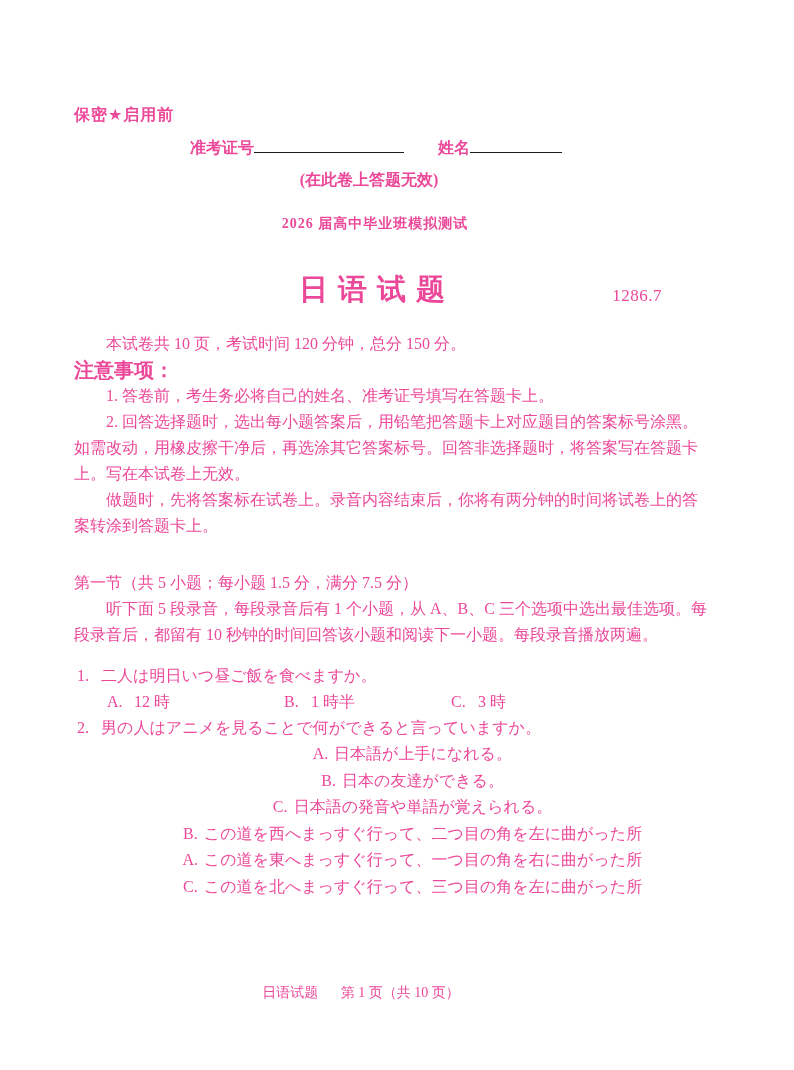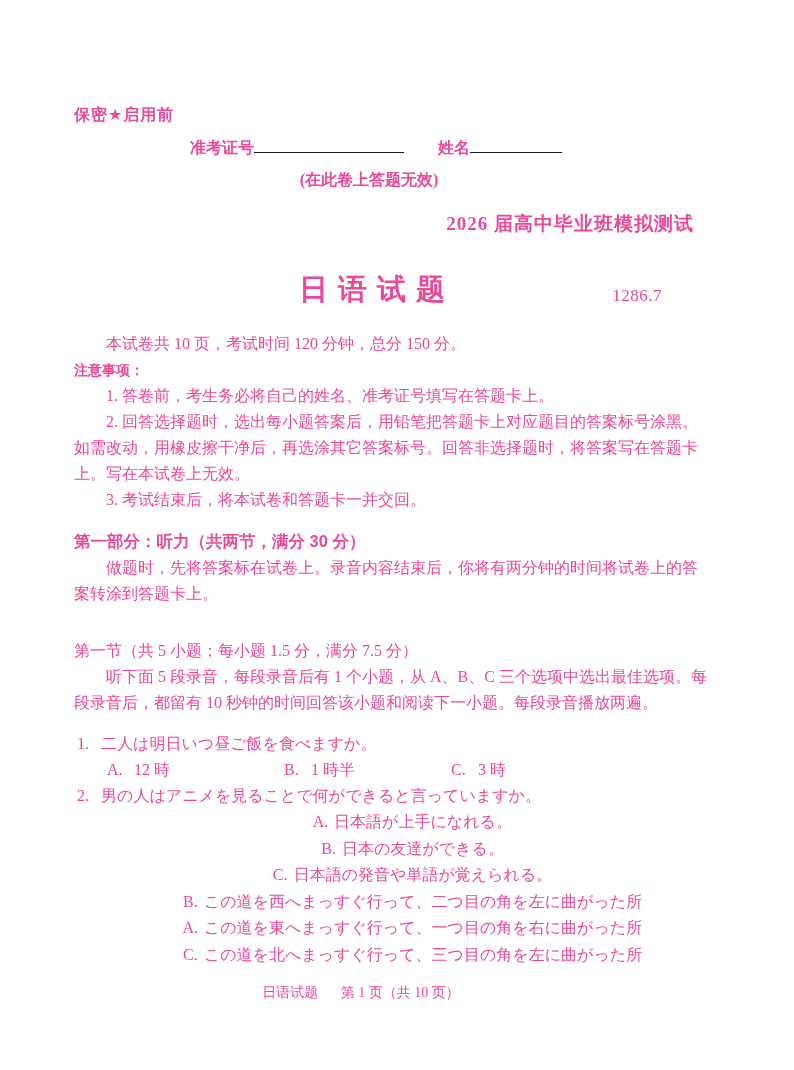--- a/index.html
+++ b/index.html
@@ -34,22 +34,22 @@
   .u-long { width: 150px; }
   .u-short { width: 92px; }
   .name-label { margin-left: 34px; }
   .invalid-notice {
     text-align: center;
     font-weight: 600;
     margin-top: 6px;
     transform: translateX(-24px);
   }
   .session-title {
-    text-align: right;
-    font-size: 19px;
+    text-align: center;
+    font-size: 14px;
     font-weight: 600;
     letter-spacing: 1px;
     margin-top: 18px;
     transform: translateX(-18px);
   }
   .title-row {
     position: relative;
     text-align: center;
     margin-top: 30px;
     height: 44px;
@@ -63,21 +63,21 @@
     transform: translateX(-16px);
   }
   .paper-date {
     position: absolute;
     right: 50px;
     bottom: 2px;
     font-size: 17px;
     letter-spacing: 0.5px;
   }
   .paper-info { margin-top: 20px; text-indent: 2em; }
-  .notes-heading { font-size: 14px; line-height: 26px; }
+  .notes-heading { font-size: 20px; line-height: 26px; }
   .note { text-indent: 2em; }
   .part-heading { margin-top: 15px; font-size: 16.5px; line-height: 27px; }
   .instruction { text-indent: 2em; }
   .section-heading { margin-top: 31px; }
   .question-list { margin-top: 15px; padding-left: 3px; }
   .q-line { line-height: 26px; }
   .q-num { display: inline-block; min-width: 24px; }
   .opt-row { padding-left: 30px; line-height: 26.5px; text-align: center; }
   .opt-label { display: inline-block; min-width: 27px; }
   .opt-inline-row { padding-left: 30px; line-height: 26px; white-space: nowrap; }
@@ -113,23 +113,21 @@
   <div class="title-row">
     <h1 class="paper-title">日语试题</h1>
     <span class="paper-date">1286.7</span>
   </div>
 
   <p class="paper-info">本试卷共 10 页，考试时间 120 分钟，总分 150 分。</p>
 
   <div class="notes-heading bold-hei">注意事项：</div>
   <p class="note">1. 答卷前，考生务必将自己的姓名、准考证号填写在答题卡上。</p>
   <p class="note">2. 回答选择题时，选出每小题答案后，用铅笔把答题卡上对应题目的答案标号涂黑。如需改动，用橡皮擦干净后，再选涂其它答案标号。回答非选择题时，将答案写在答题卡上。写在本试卷上无效。</p>
-  <p class="note">3. 考试结束后，将本试卷和答题卡一并交回。</p>
 
-  <div class="part-heading bold-hei">第一部分：听力（共两节，满分 30 分）</div>
   <p class="instruction">做题时，先将答案标在试卷上。录音内容结束后，你将有两分钟的时间将试卷上的答案转涂到答题卡上。</p>
 
   <div class="section-heading">第一节（共 5 小题；每小题 1.5 分，满分 7.5 分）</div>
   <p class="instruction">听下面 5 段录音，每段录音后有 1 个小题，从 A、B、C 三个选项中选出最佳选项。每段录音后，都留有 10 秒钟的时间回答该小题和阅读下一小题。每段录音播放两遍。</p>
 
   <div class="question-list">
 
     <div class="question">
       <div class="q-line">
         <span class="q-num">1.</span><span>二人は明日いつ昼ご飯を食べますか。</span>

